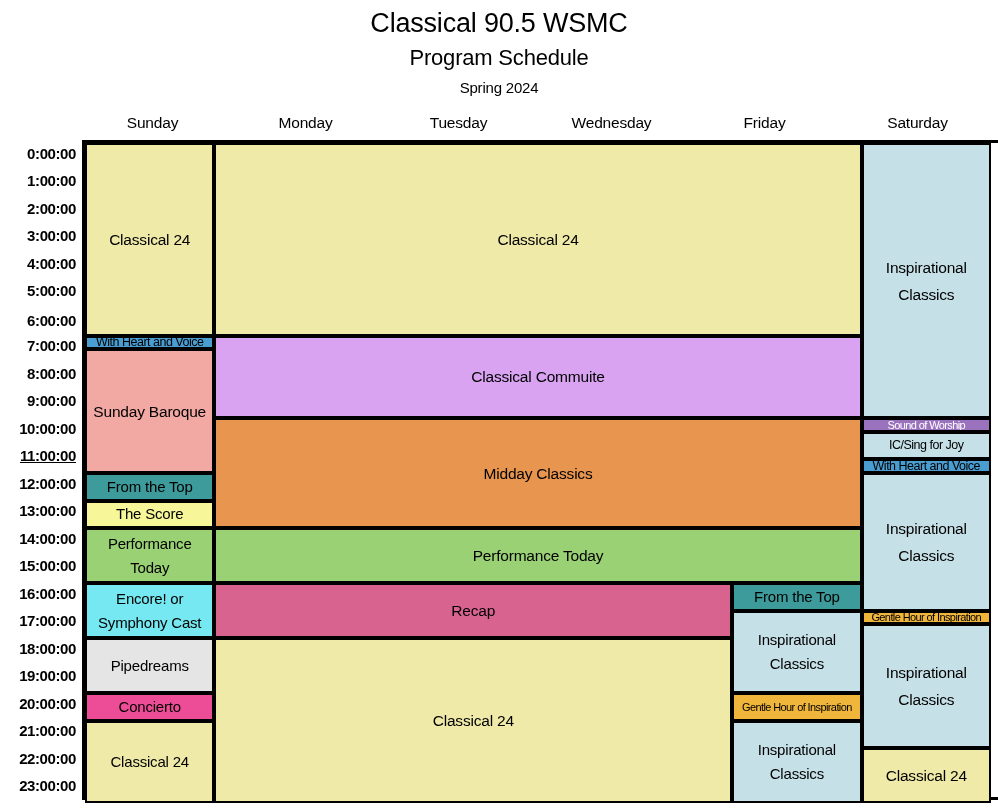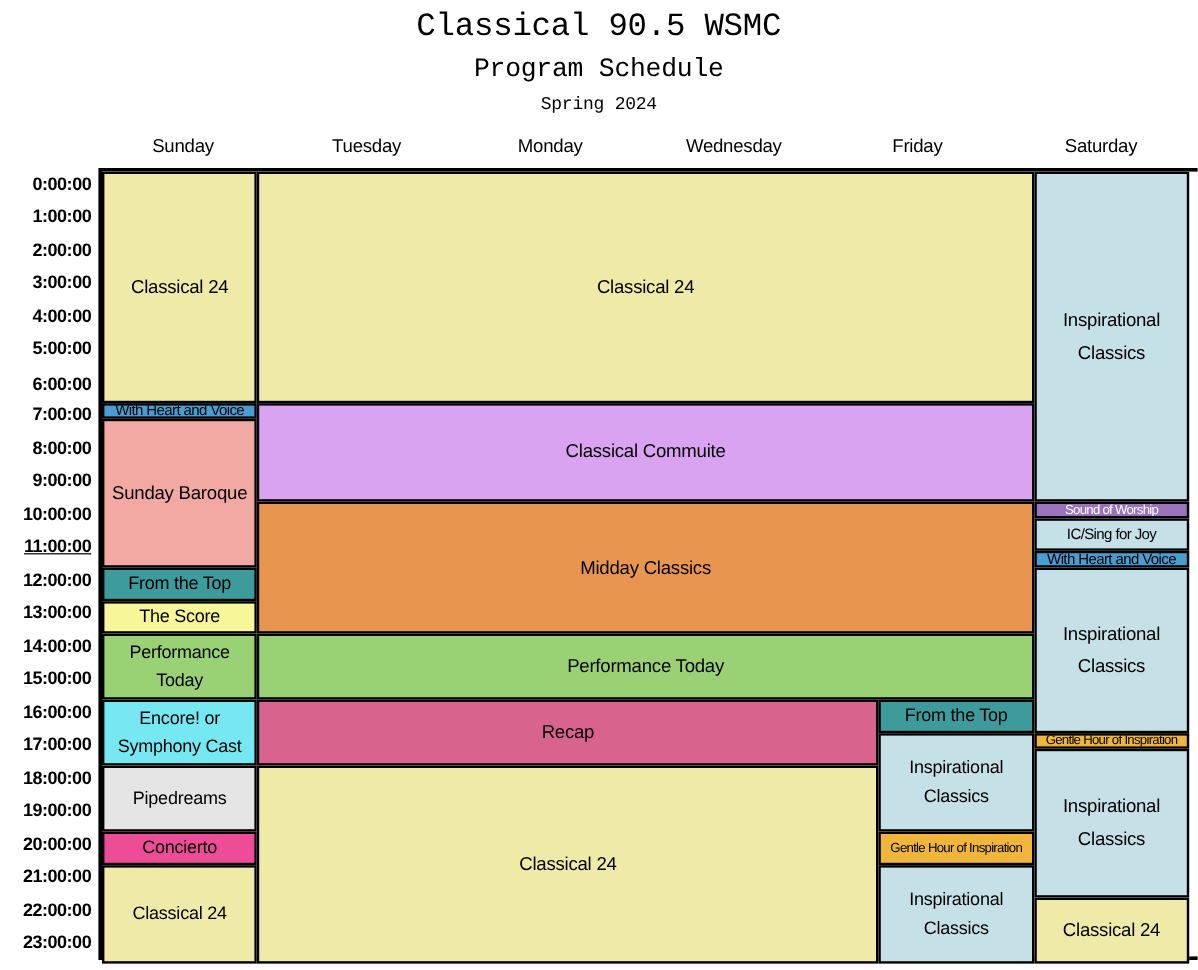--- a/index.html
+++ b/index.html
@@ -16,21 +16,20 @@
     width: 998px;
     height: 808px;
   }
 
   
   .title-block {
     position: absolute;
     left: 0; top: 0;
     width: 998px;
     text-align: center;
-    font-family: Liberation Mono, monospace;
   }
   #station-title {
     font-size: 27px;
     line-height: 30px;
     padding-top: 8px;
     letter-spacing: -0.2px;
   }
   #schedule-subtitle {
     font-size: 22px;
     line-height: 26px;
@@ -118,22 +117,22 @@
 <div id="page">
 
   <div class="title-block">
     <div id="station-title">Classical 90.5 WSMC</div>
     <div id="schedule-subtitle">Program Schedule</div>
     <div id="season-label">Spring 2024</div>
   </div>
 
   <div id="day-header-row">
       <div class="day-header">Sunday</div>
+      <div class="day-header">Monday</div>
       <div class="day-header">Tuesday</div>
-      <div class="day-header">Monday</div>
       <div class="day-header">Wednesday</div>
       <div class="day-header">Friday</div>
       <div class="day-header">Saturday</div>
     </div>
 
   <div id="time-axis">
       <div class="time-label" style="top: 5.75px;">0:00:00</div>
       <div class="time-label" style="top: 33.25px;">1:00:00</div>
       <div class="time-label" style="top: 60.75px;">2:00:00</div>
       <div class="time-label" style="top: 88.25px;">3:00:00</div>

